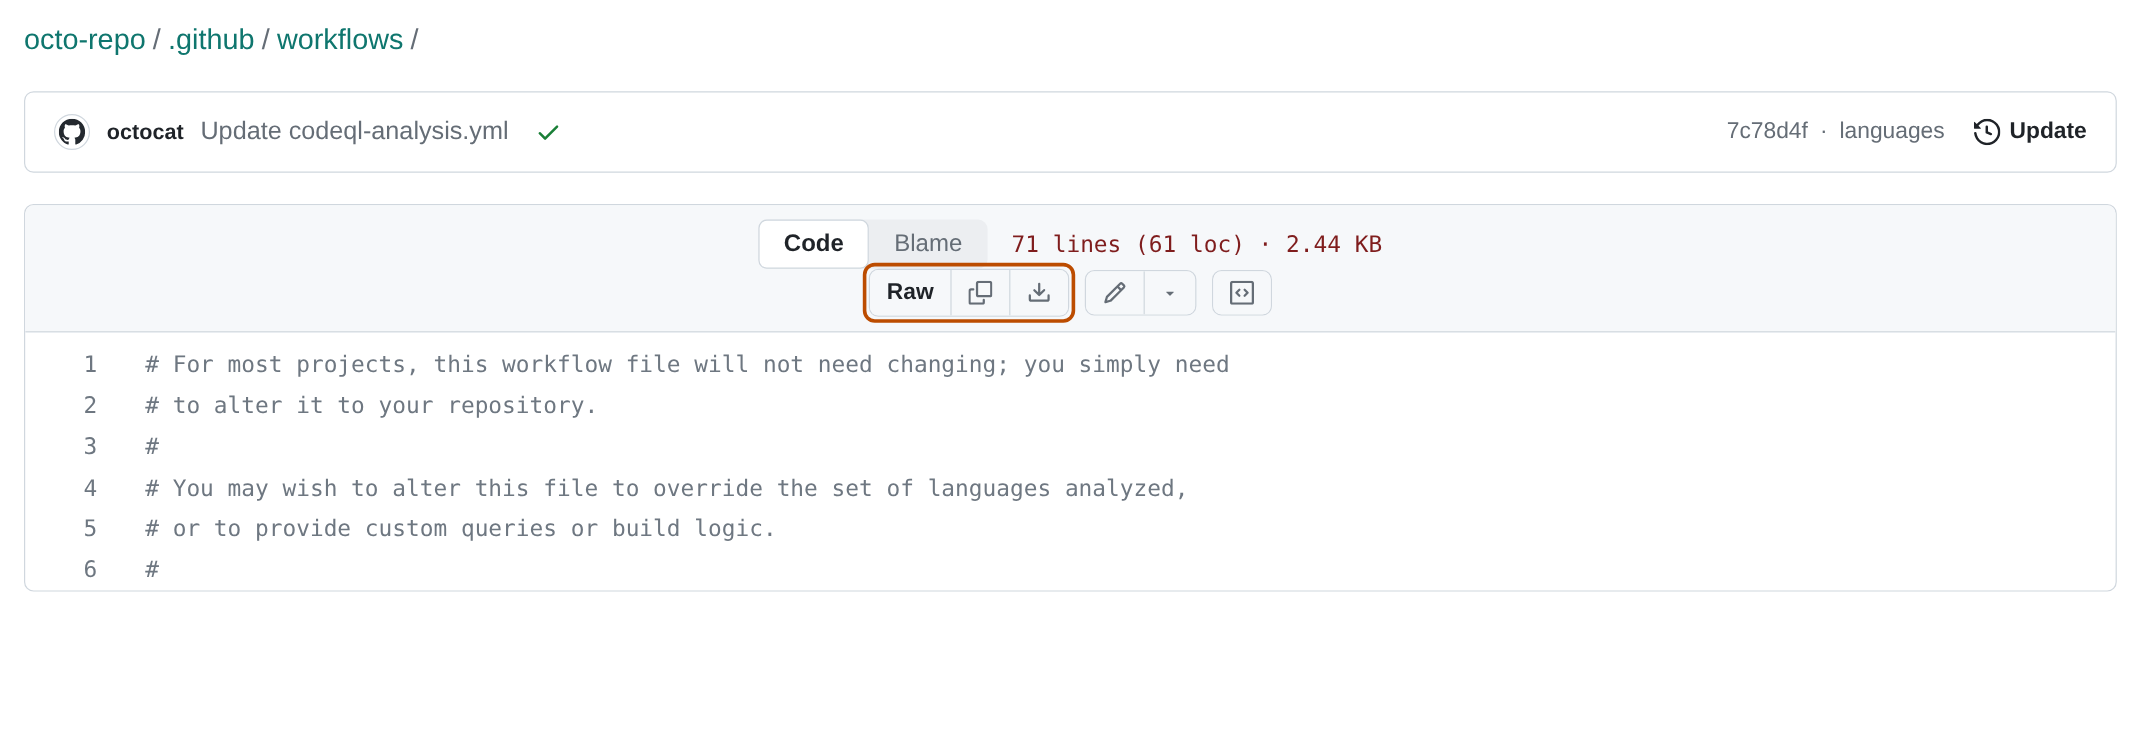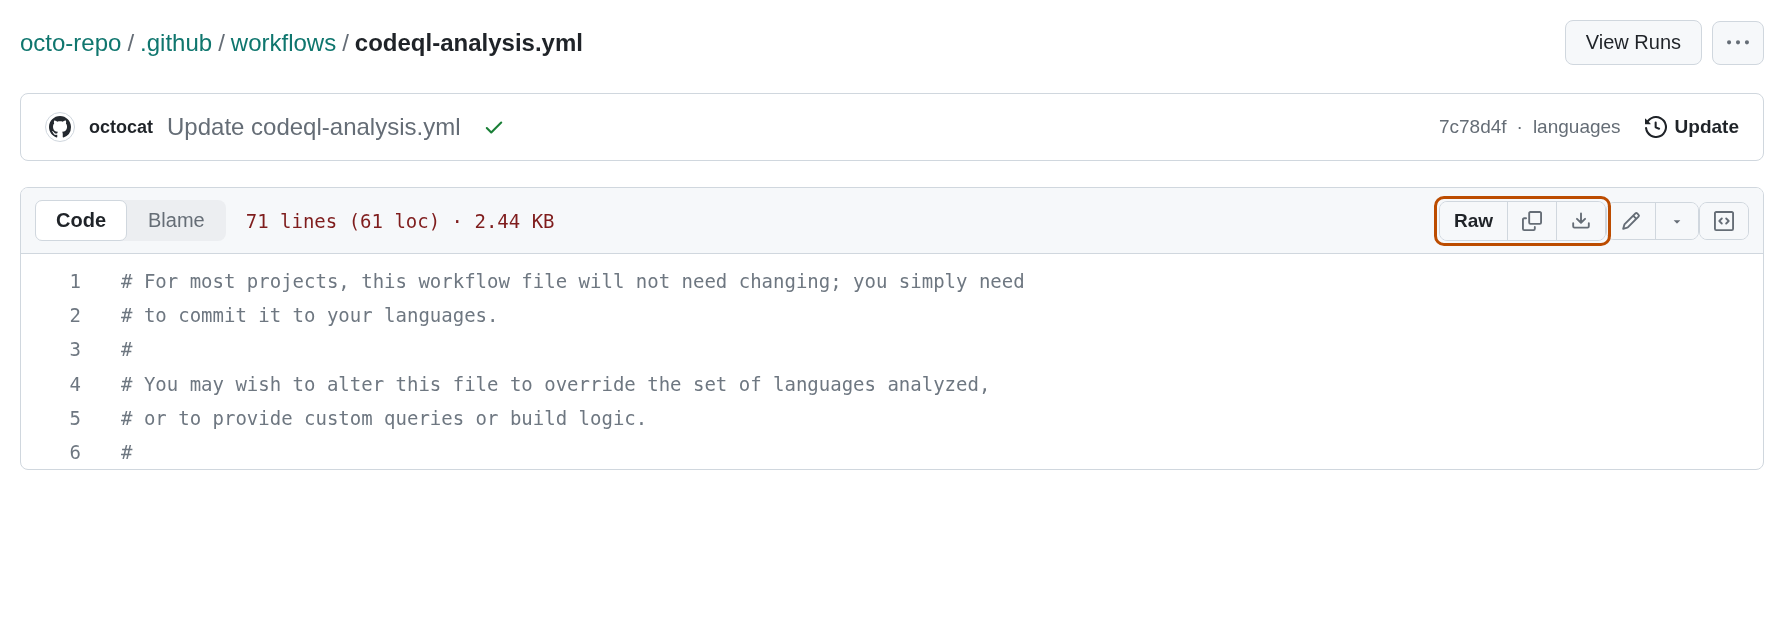--- a/index.html
+++ b/index.html
@@ -83,21 +83,21 @@
       align-items: center;
       justify-content: center;
       overflow: hidden;
     }
     .author {
       font-weight: 600;
       font-size: 18px;
     }
     .commit-msg {
       color: #656d76;
-      font-size: 24px;
+      font-size: 21px;
     }
     .check {
       color: #1a7f37;
       font-size: 22px;
       margin-left: 8px;
     }
     .commit-right {
       display: flex;
       align-items: center;
       gap: 10px;
@@ -121,20 +121,21 @@
       border-radius: 8px;
       overflow: hidden;
     }
     .code-header {
       background: #f6f8fa;
       border-bottom: 1px solid #d0d7de;
       padding: 12px 14px;
       display: flex;
       align-items: center;
       justify-content: space-between;
+      flex-direction: column;
     }
     .code-header-left {
       display: flex;
       align-items: center;
       gap: 20px;
     }
     .tab-group {
       display: inline-flex;
       background: #eceef1;
       border-radius: 8px;
@@ -157,21 +158,21 @@
       font-weight: 600;
     }
     .file-info {
       font-family: ui-monospace, SFMono-Regular, "SF Mono", Menlo, Consolas, monospace;
       font-size: 19px;
       color: #7f1d1d;
     }
     .code-header-right {
       display: flex;
       align-items: center;
-      gap: 0;
+      gap: 13px;
     }
     .btn-group {
       display: inline-flex;
       border: 1px solid #d0d7de;
       border-radius: 8px;
       overflow: hidden;
       background: #f6f8fa;
     }
     .btn-group .seg {
       padding: 8px 14px;
@@ -230,30 +231,21 @@
 <body>
 
 <div class="top-row">
   <nav class="breadcrumb">
     <a href="#">octo-repo</a>
     <span class="sep">/</span>
     <a href="#">.github</a>
     <span class="sep">/</span>
     <a href="#">workflows</a>
     <span class="sep">/</span>
-    <span class="current">codeql-analysis.yml</span>
   </nav>
-  <div class="top-actions">
-    <button class="btn">View Runs</button>
-    <button class="btn btn-icon-only">
-      <svg width="22" height="22" viewBox="0 0 16 16" fill="#656d76">
-          <path d="M8 9a1.5 1.5 0 1 0 0-3 1.5 1.5 0 0 0 0 3M1.5 9a1.5 1.5 0 1 0 0-3 1.5 1.5 0 0 0 0 3m13 0a1.5 1.5 0 1 0 0-3 1.5 1.5 0 0 0 0 3"></path>
-        </svg>
-    </button>
-  </div>
 </div>
 
 <div class="commit-box">
   <div class="commit-left">
     <span class="avatar">
       <svg width="22" height="22" viewBox="0 0 16 16" fill="#24292f">
           <path d="M8 0C3.58 0 0 3.58 0 8c0 3.54 2.29 6.53 5.47 7.59.4.07.55-.17.55-.38 0-.19-.01-.82-.01-1.49-2.01.37-2.53-.49-2.69-.94-.09-.23-.48-.94-.82-1.13-.28-.15-.68-.52-.01-.53.63-.01 1.08.58 1.23.82.72 1.21 1.87.87 2.33.66.07-.52.28-.87.51-1.07-1.78-.2-3.64-.89-3.64-3.95 0-.87.31-1.59.82-2.15-.08-.2-.36-1.02.08-2.12 0 0 .67-.21 2.2.82.64-.18 1.32-.27 2-.27s1.36.09 2 .27c1.53-1.04 2.2-.82 2.2-.82.44 1.1.16 1.92.08 2.12.51.56.82 1.27.82 2.15 0 3.07-1.87 3.75-3.65 3.95.29.25.54.73.54 1.48 0 1.07-.01 1.93-.01 2.2 0 .21.15.46.55.38A8.01 8.01 0 0 0 16 8c0-4.42-3.58-8-8-8"></path>
         </svg>
     </span>
     <span class="author">octocat</span>
@@ -324,21 +316,21 @@
       </div>
     </div>
   </div>
   <div class="code-body">
     <div class="code-line">
       <span class="line-num">1</span>
       <span class="line-content"># For most projects, this workflow file will not need changing; you simply need</span>
     </div>
     <div class="code-line">
       <span class="line-num">2</span>
-      <span class="line-content"># to commit it to your languages.</span>
+      <span class="line-content"># to alter it to your repository.</span>
     </div>
     <div class="code-line">
       <span class="line-num">3</span>
       <span class="line-content">#</span>
     </div>
     <div class="code-line">
       <span class="line-num">4</span>
       <span class="line-content"># You may wish to alter this file to override the set of languages analyzed,</span>
     </div>
     <div class="code-line">

